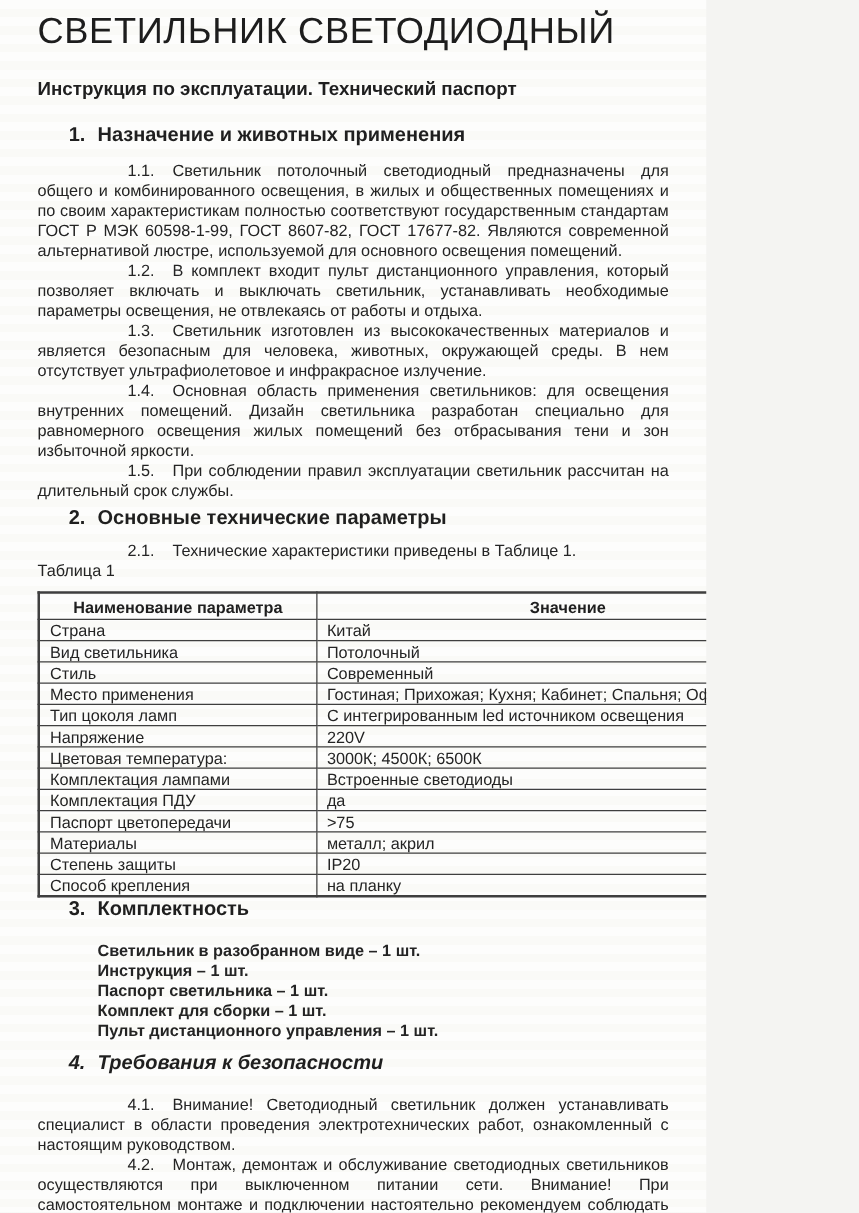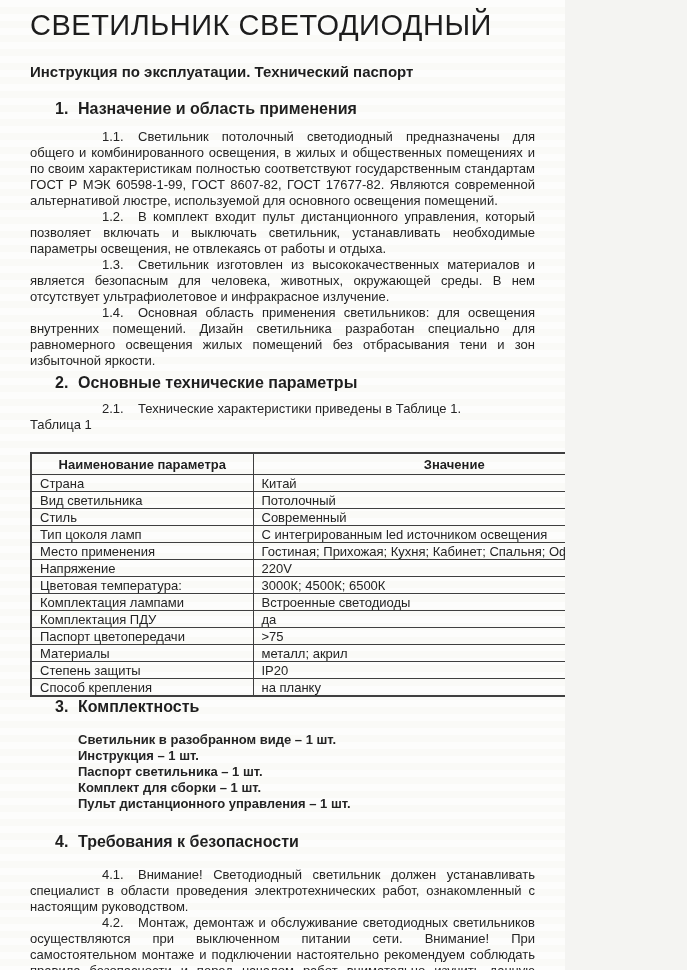--- a/index.html
+++ b/index.html
@@ -35,21 +35,21 @@
     font-size:16px;
     line-height:19px;
     font-weight:bold;
     color:#1f1f1f;
     margin-left:25px;
   }
   .sec-heading .sec-num{display:inline-block;width:23px;}
   .sec-heading.h1{margin-top:18px;}
   .sec-heading.h2{margin-top:4px;}
   .sec-heading.h3{}
-  .sec-heading.h4{margin-top:20px;}
+  .sec-heading.h4{margin-top:8px;font-style:italic;}
   .para-block{margin-top:11px;}
   .para-block.pb2{margin-top:9px;}
   .para-block.pb4{margin-top:16px;}
   p.para{
     margin:0;
     font-size:13px;
     line-height:16px;
     text-align:justify;
     color:#242424;
   }
@@ -60,21 +60,21 @@
   }
   .table-caption{
     font-size:13px;
     line-height:16px;
     text-align:left;
     padding-right:2px;
     width:625px;
     color:#242424;
   }
   table.spec{
-    margin-top:19px;
+    margin-top:8px;
     border-collapse:collapse;
     width:625px;
     table-layout:fixed;
   }
   table.spec th, table.spec td{
     border:1px solid #3f3f3f;
     font-size:13px;
     padding:0 8px;
     color:#242424;
     overflow:hidden;
@@ -102,28 +102,29 @@
 </head>
 <body>
 
 <div class="page">
 
   <div class="doc-title">СВЕТИЛЬНИК СВЕТОДИОДНЫЙ</div>
 
   <div class="doc-subtitle">Инструкция по эксплуатации. Технический паспорт</div>
 
   <div class="sec-heading h1">
-    <span class="sec-num">1.</span><span class="sec-title">Назначение и область применения</span>
+    <span class="sec-num">1.</span><span class="sec-title">Назначение и животных применения</span>
   </div>
 
   <div class="para-block">
     <p class="para"><span class="pnum">1.1.</span><span>Светильник потолочный светодиодный предназначены для общего и комбинированного освещения, в жилых и общественных помещениях и по своим характеристикам полностью соответствуют государственным стандартам ГОСТ Р МЭК 60598-1-99, ГОСТ 8607-82, ГОСТ 17677-82. Являются современной альтернативой люстре, используемой для основного освещения помещений.</span></p>
     <p class="para"><span class="pnum">1.2.</span><span>В комплект входит пульт дистанционного управления, который позволяет включать и выключать светильник, устанавливать необходимые параметры освещения, не отвлекаясь от работы и отдыха.</span></p>
     <p class="para"><span class="pnum">1.3.</span><span>Светильник изготовлен из высококачественных материалов и является безопасным для человека, животных, окружающей среды. В нем отсутствует ультрафиолетовое и инфракрасное излучение.</span></p>
     <p class="para"><span class="pnum">1.4.</span><span>Основная область применения светильников: для освещения внутренних помещений. Дизайн светильника разработан специально для равномерного освещения жилых помещений без отбрасывания тени и зон избыточной яркости.</span></p>
+    <p class="para"><span class="pnum">1.5.</span><span>При соблюдении правил эксплуатации светильник рассчитан на длительный срок службы.</span></p>
   </div>
 
   <div class="sec-heading h2">
     <span class="sec-num">2.</span><span class="sec-title">Основные технические параметры</span>
   </div>
 
   <div class="para-block pb2">
     <p class="para"><span class="pnum">2.1.</span><span>Технические характеристики приведены в Таблице 1.</span></p>
   </div>
 
@@ -147,26 +148,26 @@
         </tr>
       <tr>
           <td>Вид светильника</td>
           <td>Потолочный</td>
         </tr>
       <tr>
           <td>Стиль</td>
           <td>Современный</td>
         </tr>
       <tr>
+          <td>Место применения</td>
+          <td>Гостиная; Прихожая; Кухня; Кабинет; Спальня; Офис; Магазин</td>
+        </tr>
+      <tr>
           <td>Тип цоколя ламп</td>
           <td>С интегрированным led источником освещения</td>
-        </tr>
-      <tr>
-          <td>Место применения</td>
-          <td>Гостиная; Прихожая; Кухня; Кабинет; Спальня; Офис; Магазин</td>
         </tr>
       <tr>
           <td>Напряжение</td>
           <td>220V</td>
         </tr>
       <tr>
           <td>Цветовая температура:</td>
           <td>3000К; 4500К; 6500К</td>
         </tr>
       <tr>

